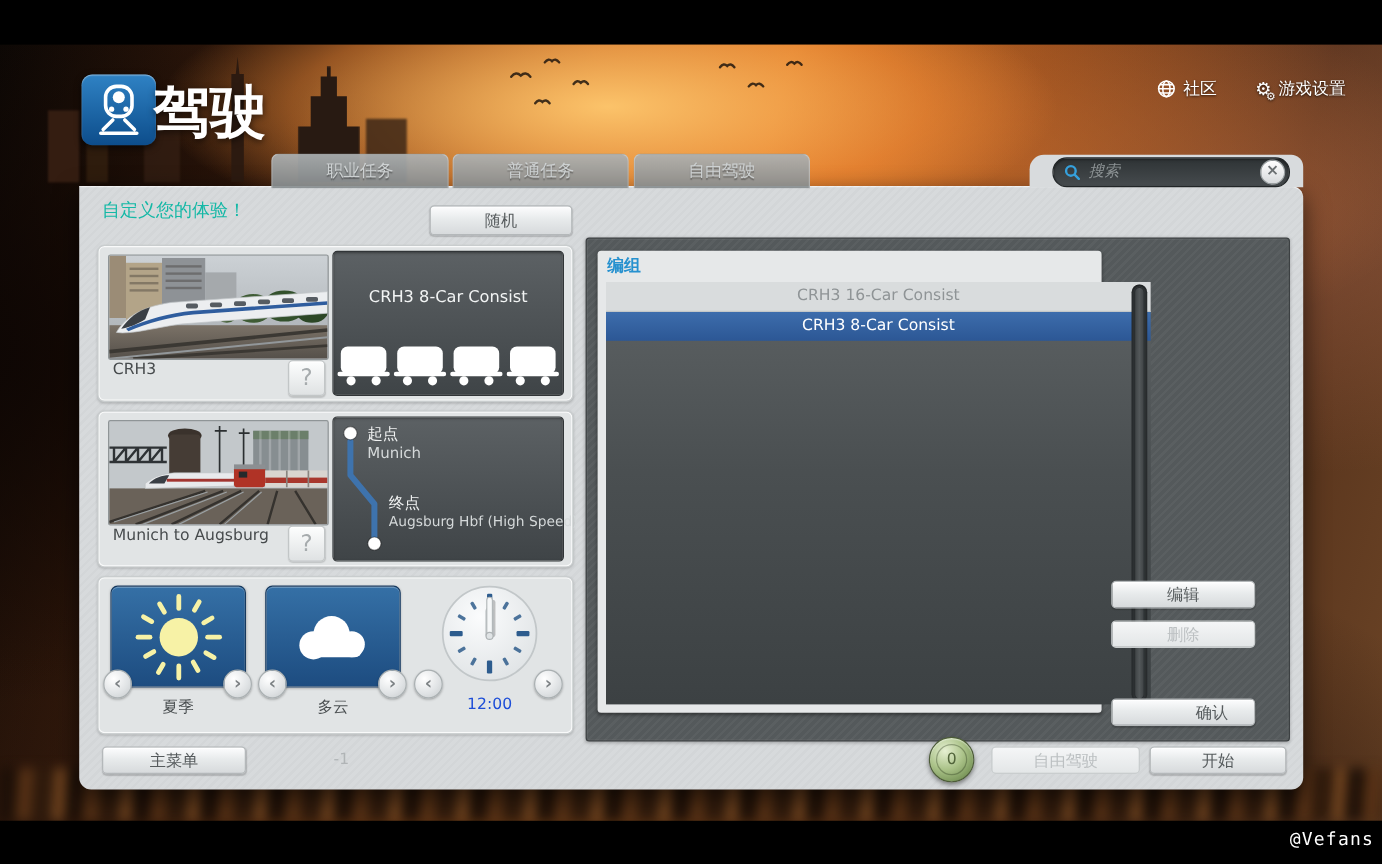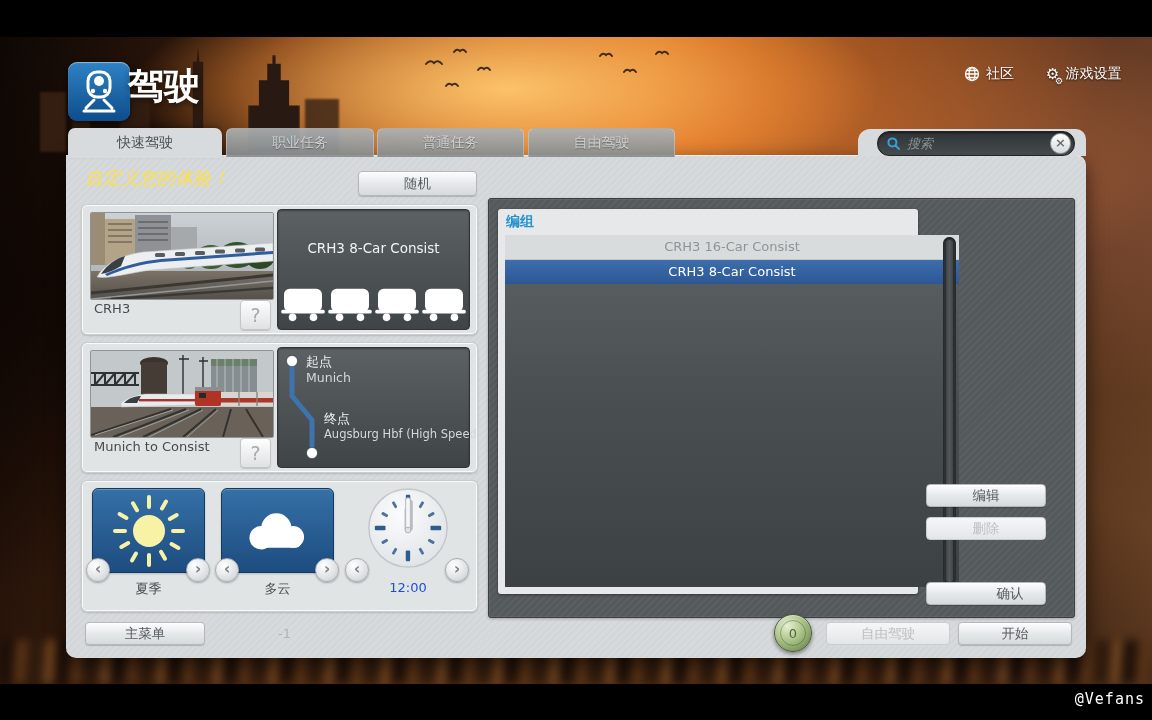--- a/index.html
+++ b/index.html
@@ -18,21 +18,21 @@
   .birds{position:absolute;left:420px;top:5px;opacity:.8;}
   .floor{position:absolute;left:0;top:603px;width:1152px;height:44px;opacity:.9;filter:blur(5px);
     background:repeating-linear-gradient(94deg,#1c0f07 0px,#1c0f07 16px,#5d3517 16px,#5d3517 28px,#2e1a0c 28px,#2e1a0c 46px,#7a4a22 46px,#7a4a22 56px);}
   .letterbox{position:absolute;left:0;width:1152px;background:#000;z-index:20;}
   .lb-top{top:0;height:37px;} .lb-bottom{top:684px;height:36px;}
   .watermark{position:absolute;right:7px;top:690px;z-index:21;color:#fff;font-family:"DejaVu Sans Mono",monospace;font-size:15px;letter-spacing:1px;}
   
   .logo{position:absolute;left:68px;top:62px;width:62px;height:59px;z-index:5;border-radius:9px;
     background:linear-gradient(180deg,#2f82c4,#0d4d8b);box-shadow:0 2px 5px rgba(0,0,0,.55),inset 0 1px 1px rgba(255,255,255,.45);}
   .logo svg{position:absolute;left:7px;top:5px;}
-  .app-title{position:absolute;left:128px;top:62px;z-index:5;color:#fff;font-size:36px;font-weight:bold;text-shadow:0 2px 6px rgba(0,0,0,.65);}
+  .app-title{position:absolute;left:128px;top:62px;z-index:5;color:#fff;font-size:47px;font-weight:bold;text-shadow:0 2px 6px rgba(0,0,0,.65);}
   .top-link{position:absolute;top:65px;z-index:5;display:flex;align-items:center;gap:6px;color:#fff;font-size:14px;
     text-shadow:0 1px 2px rgba(0,0,0,.8);cursor:default;}
   .tl-community{left:964px;text-align:center;} .tl-settings{left:1046px;}
   
   .tab{position:absolute;top:128px;height:28px;z-index:4;display:flex;align-items:center;justify-content:center;font-size:14px;}
   .tab-active{left:68px;width:154px;background:#d8dbdd;border-radius:7px 7px 0 0;color:#4b5052;height:30px;z-index:5;
     box-shadow:0 -2px 4px rgba(0,0,0,.2);}
   .tab-idle{background:linear-gradient(180deg,rgba(172,177,179,.92),rgba(134,140,142,.92));border:1px solid rgba(255,255,255,.28);border-bottom:none;
     border-radius:6px 6px 0 0;color:#cdd1d2;text-shadow:0 1px 1px rgba(0,0,0,.35);}
   .tab-2{left:226px;width:146px;} .tab-3{left:377px;width:145px;} .tab-4{left:528px;width:145px;}
@@ -43,21 +43,21 @@
   .search-pill input{flex:1;background:transparent;border:none;outline:none;color:#cfd3d4;font-size:13px;font-style:italic;
     font-family:"DejaVu Sans","Liberation Sans",sans-serif;min-width:0;}
   .search-pill input::placeholder{color:#8d9395;font-style:italic;}
   .clear-btn{flex:0 0 auto;width:19px;height:19px;margin-right:3px;border-radius:50%;
     background:linear-gradient(180deg,#ffffff,#d6d9db);border:1px solid #9aa0a2;color:#6b7072;font-size:13px;line-height:17px;text-align:center;font-weight:bold;}
   
   .main-panel{position:absolute;left:66px;top:155px;width:1020px;height:503px;z-index:3;background:#d7dadc;border-radius:0 10px 10px 10px;
     box-shadow:0 7px 20px rgba(0,0,0,.6),inset 0 1px 0 rgba(255,255,255,.6);}
   .main-panel::after{content:"";position:absolute;inset:0;border-radius:inherit;pointer-events:none;
     background:repeating-linear-gradient(135deg,rgba(0,0,0,.018) 0 2px,transparent 2px 5px);}
-  .subtitle{position:absolute;left:85px;top:166px;z-index:6;color:#fde047;font-size:18px;font-style:italic;}
+  .subtitle{position:absolute;left:85px;top:166px;z-index:6;color:#14b8a6;font-size:15px;}
   .btn{display:flex;align-items:center;justify-content:center;border-radius:4px;font-size:13.5px;color:#565b5d;
     background:linear-gradient(180deg,#fdfdfe 0%,#e8ebec 45%,#d7dadc 100%);border:1px solid #b4b8ba;
     box-shadow:0 1px 1px rgba(0,0,0,.18),inset 0 1px 0 #fff;box-sizing:border-box;}
   .btn-disabled{color:#bcc0c2;background:linear-gradient(180deg,#f5f6f7,#e3e6e7);border-color:#c9cdce;box-shadow:none;}
   .random-btn{position:absolute;left:358px;top:171px;width:119px;height:25px;z-index:6;}
   
   .card{position:absolute;z-index:6;background:#e1e4e5;border:1px solid #c9cdce;border-radius:6px;
     box-shadow:inset 0 0 0 1px rgba(255,255,255,.8),0 1px 2px rgba(0,0,0,.15);box-sizing:border-box;}
   .card-train{left:81px;top:204px;width:397px;height:131px;}
   .card-route{left:81px;top:342px;width:397px;height:131px;}
@@ -161,23 +161,20 @@
         <path d="M1.5 8 H14.5 M2.5 4.5 H13.5 M2.5 11.5 H13.5"></path>
       </g>
     </svg>
     <span>社区</span>
   </div>
   <div class="top-link tl-settings">
     <span style="position:relative;font-size:15px;line-height:15px;">⚙<span style="position:absolute;left:9px;top:7px;font-size:9px;">⚙</span></span>
     <span>游戏设置</span>
   </div>
 
-  <div class="tab tab-active">
-      <span>快速驾驶</span>
-    </div>
   <div class="tab tab-idle tab-2">
       <span>职业任务</span>
     </div>
   <div class="tab tab-idle tab-3">
       <span>普通任务</span>
     </div>
   <div class="tab tab-idle tab-4">
       <span>自由驾驶</span>
     </div>
 
@@ -309,21 +306,21 @@
         <rect x="130" y="47" width="52" height="4.5" fill="#a8372c"></rect>
         <path d="M148 41 V55 M166 41 V55" stroke="#8a857f" stroke-width="1.4"></path>
         <g stroke="#35322e" stroke-width="2">
           <path d="M0 84 L80 58 M22 86 L95 58 M52 86 L110 58 M92 86 L125 58 M132 86 L140 58 M172 86 L155 58"></path>
         </g>
         <g stroke="#9aa0a3" stroke-width="1">
           <path d="M4 84 L82 59 M28 86 L98 59 M58 86 L112 59 M96 86 L127 59"></path>
         </g>
       </svg>
     </div>
-    <div class="card-label">Munich to Consist</div>
+    <div class="card-label">Munich to Augsburg</div>
     <div class="help-btn">
         <span>?</span>
       </div>
     <div class="darkbox">
       <svg width="193" height="121" viewBox="0 0 193 121" style="position:absolute;left:0;top:0;">
         <polyline points="14,20 14,48 34,72 34,100" stroke="#3e73ad" stroke-width="5" fill="none" stroke-linecap="round" stroke-linejoin="round"></polyline>
         <circle cx="14" cy="13" r="5.5" fill="#fff" stroke="rgba(0,0,0,.4)" stroke-width="1"></circle>
         <circle cx="34" cy="105" r="5.5" fill="#fff" stroke="rgba(0,0,0,.4)" stroke-width="1"></circle>
       </svg>
       <div class="rm-label" style="left:28px;top:5px;">起点</div>

